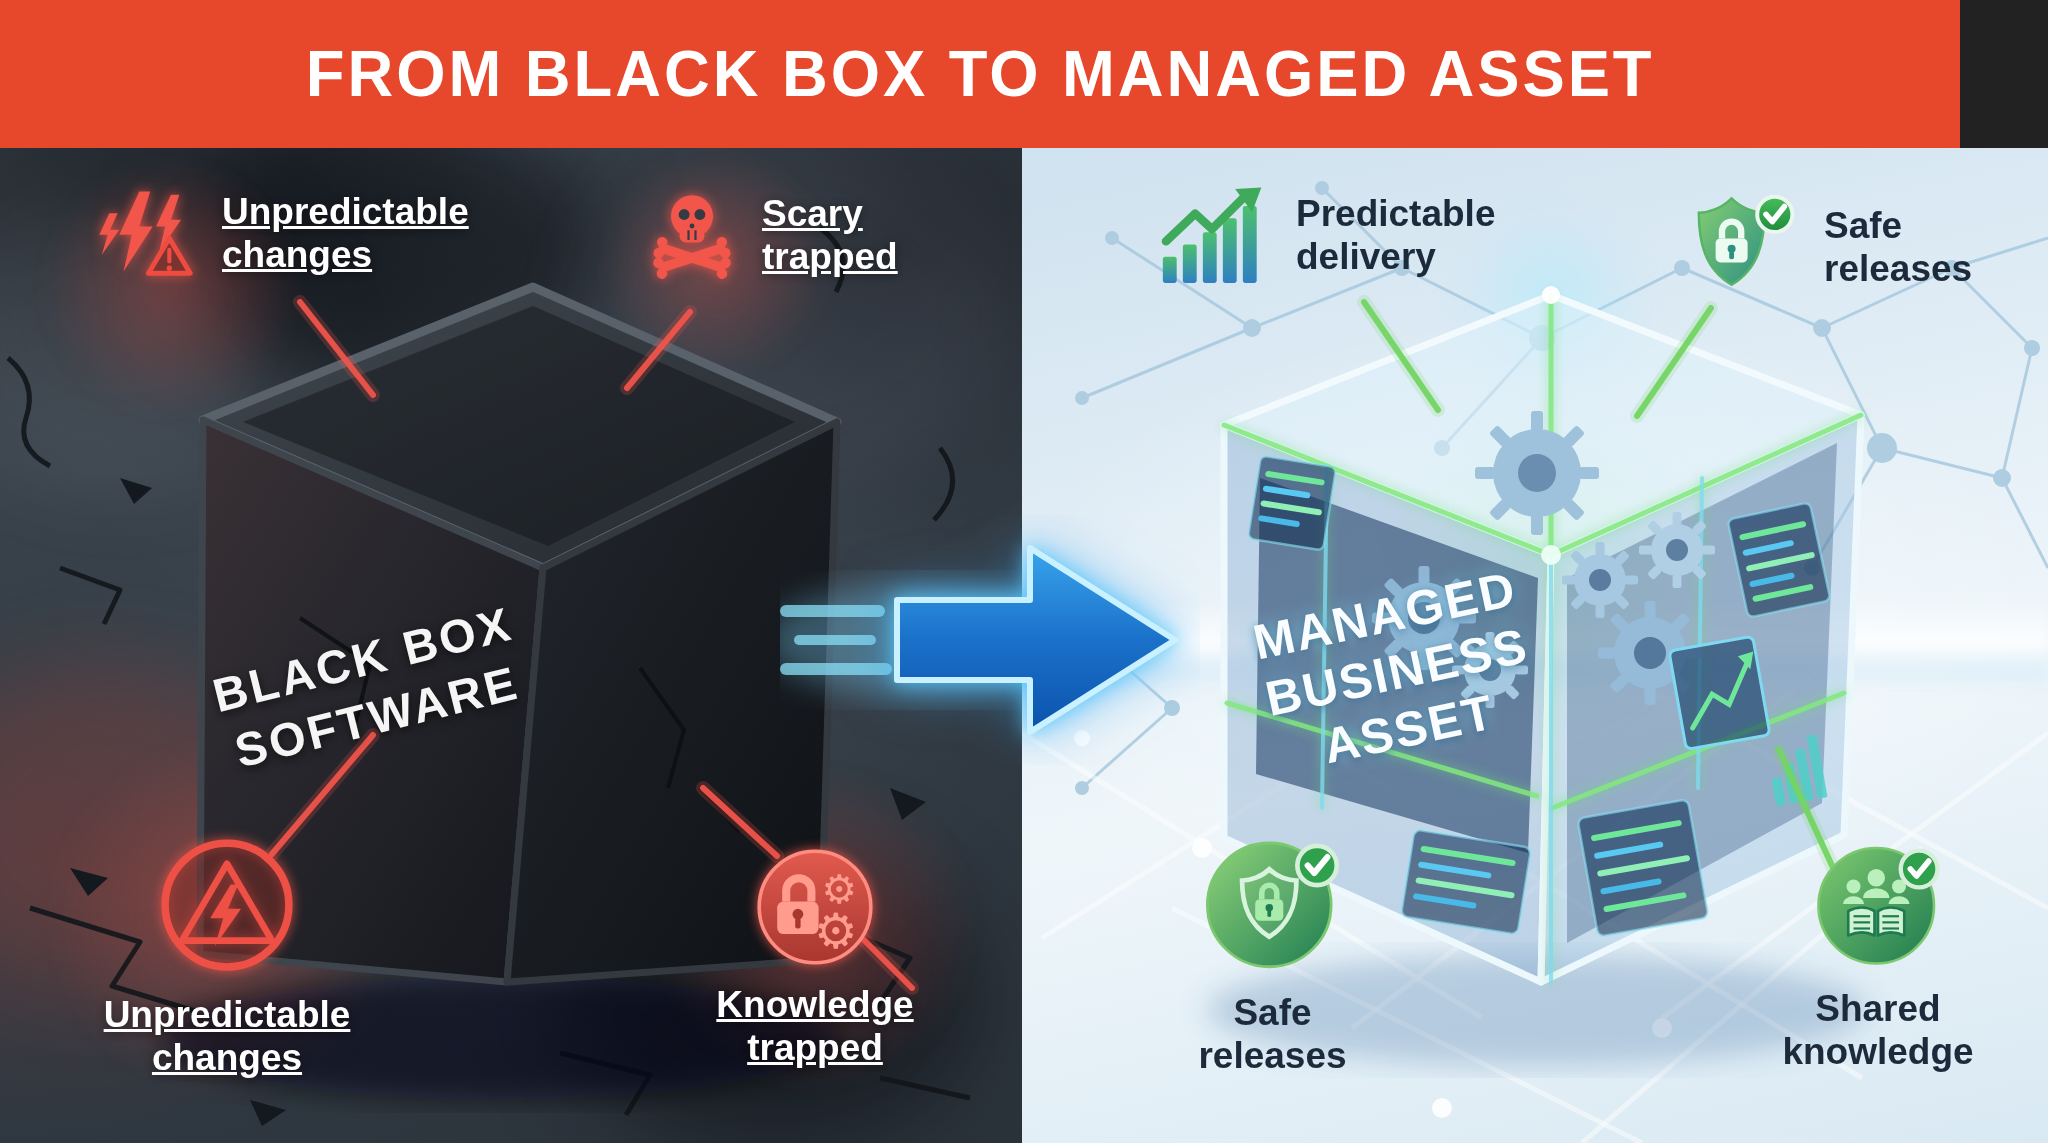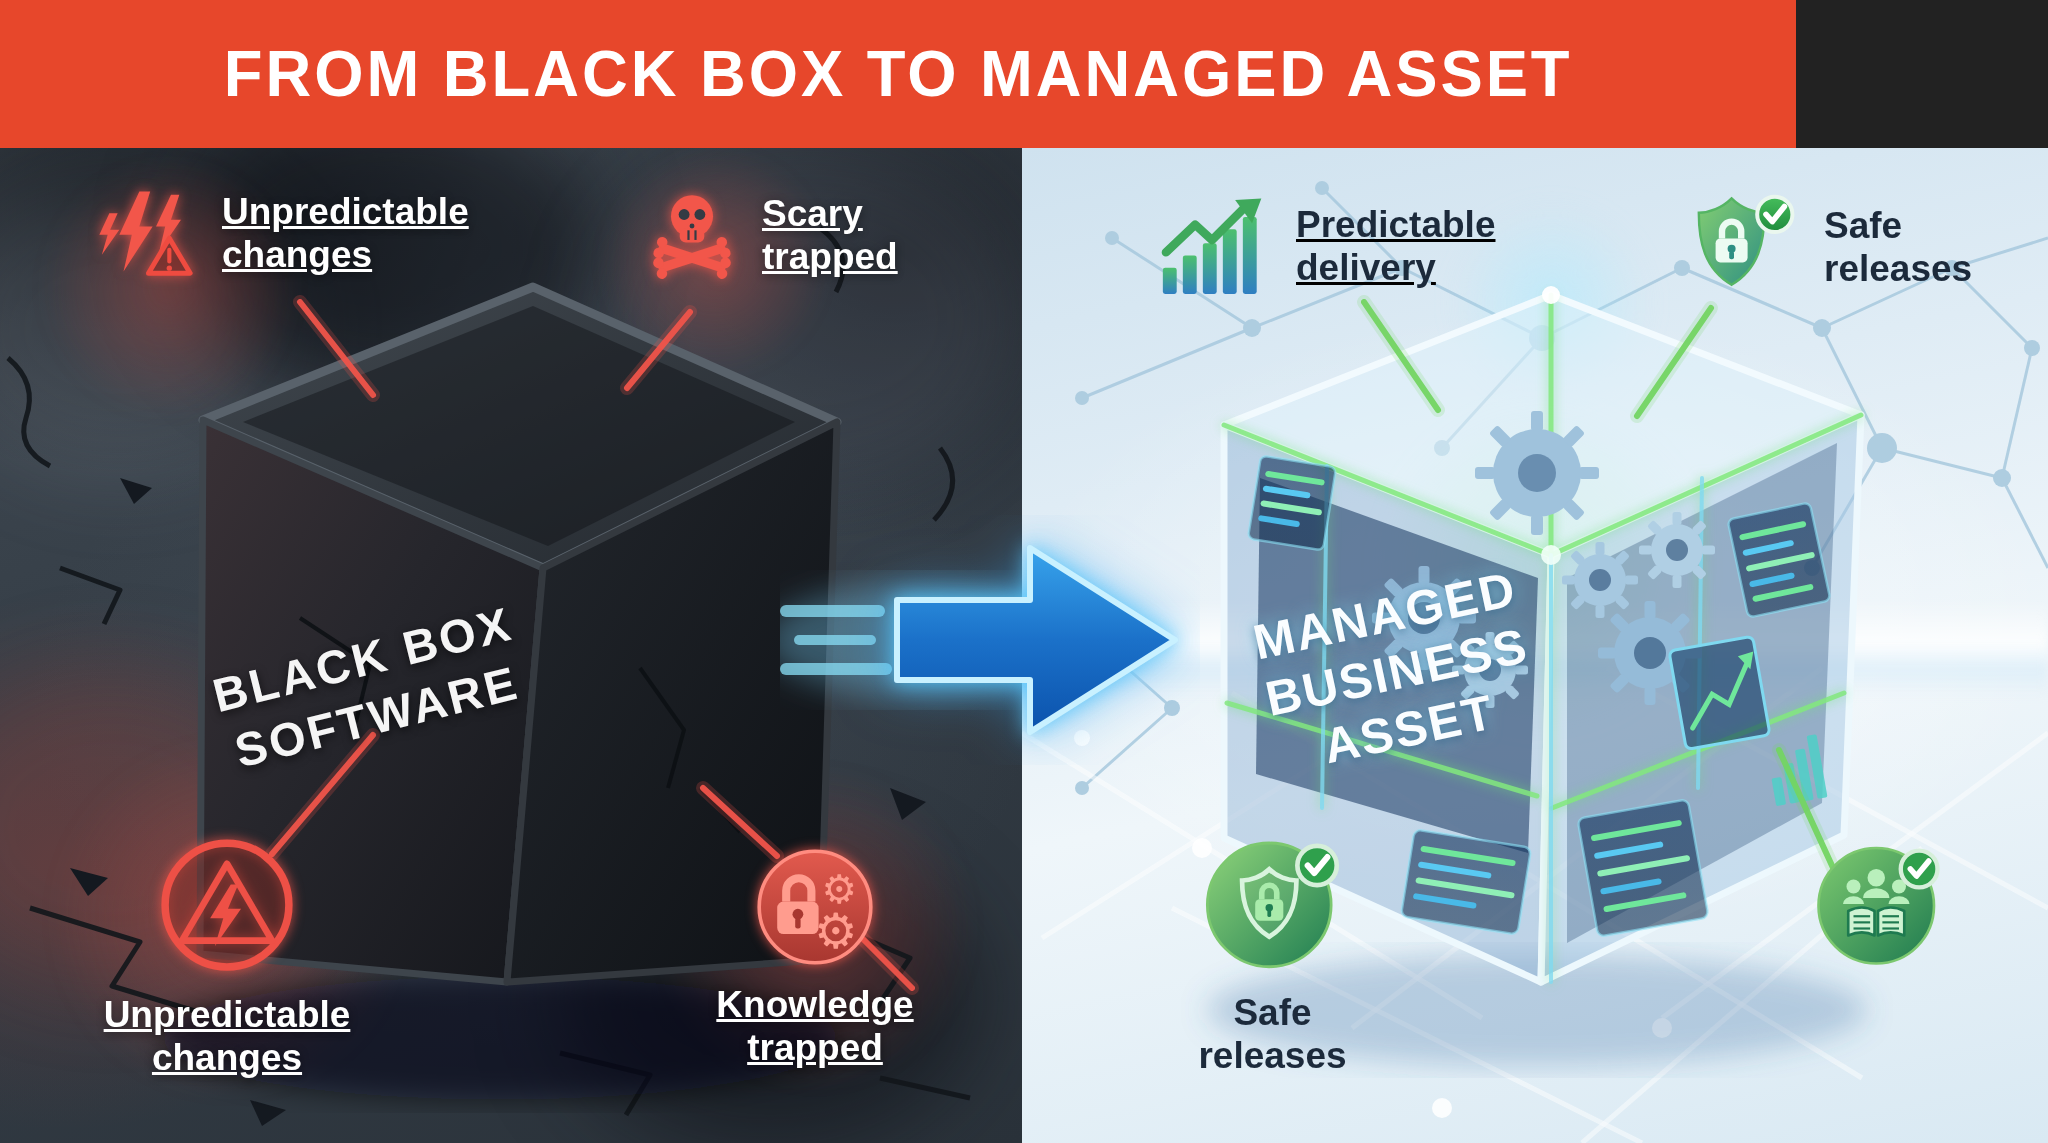--- a/index.html
+++ b/index.html
@@ -1,21 +1,21 @@
 <!DOCTYPE html>
 <html><head>
 <meta charset="utf-8">
 <style>
   html,body{margin:0;padding:0;}
   body{
     width:2048px;height:1143px;position:relative;overflow:hidden;
     font-family:"Liberation Sans", sans-serif;background:#222;
   }
   .banner{
-    position:absolute;left:0;top:0;width:1796px;height:148px;
+    position:absolute;left:0;top:0;width:1960px;height:148px;
     background:#E7472B;display:flex;align-items:center;justify-content:center;z-index:10;
   }
   .banner h1{
     margin:0;color:#fff;font-size:64px;font-weight:800;letter-spacing:3px;
     transform:scaleX(0.99);white-space:nowrap;
   }
   .panel{position:absolute;top:148px;bottom:0;overflow:hidden;}
   .panel.left{
     left:0;width:1022px;
     background:
@@ -439,21 +439,21 @@
           <line x1="689" y1="160" x2="615" y2="268"></line>
           <line x1="757" y1="602" x2="812" y2="722"></line>
         </g>
       </g>
     </svg>
 
     <div class="cube-label glass-cube">MANAGED
 BUSINESS
 ASSET</div>
 
-    <div class="callout row" style="left:136px;top:49px;text-decoration:underline;">
+    <div class="callout row" style="left:136px;top:38px;">
       <svg width="112" height="100" viewBox="0 0 145 130">
         <defs>
           <linearGradient id="barGrad" x1="0" y1="0" x2="0" y2="1">
             <stop offset="0" stop-color="#4CC06E"></stop>
               <stop offset="1" stop-color="#2F7FC2"></stop>
           </linearGradient>
         </defs>
         <g fill="url(#barGrad)">
           <rect x="6" y="92" width="18" height="34" rx="3"></rect>
           <rect x="32" y="76" width="18" height="50" rx="3"></rect>
@@ -538,20 +538,22 @@
           <line x1="52" y1="94" x2="71" y2="94"></line>
             <line x1="52" y1="101" x2="71" y2="101"></line>
             <line x1="52" y1="108" x2="71" y2="108"></line>
           <line x1="85" y1="94" x2="104" y2="94"></line>
             <line x1="85" y1="101" x2="104" y2="101"></line>
             <line x1="85" y1="108" x2="104" y2="108"></line>
         </g>
         <circle cx="127" cy="40" r="21" fill="#2FA04C" stroke="#D6EFDA" stroke-width="5"></circle>
         <polyline points="117,40 124,48 138,31" stroke="#FFFFFF" stroke-width="6.5" fill="none" stroke-linecap="round" stroke-linejoin="round"></polyline>
       </svg>
+      <div class="clabel dark-t">Shared
+knowledge</div>
     </div>
   </section>
 
   <div class="arrow-wrap">
     <svg width="420" height="250" viewBox="0 0 420 250">
       <defs>
         <linearGradient id="arrGrad" x1="0" y1="0" x2="0" y2="1">
           <stop offset="0" stop-color="#38A4EC"></stop>
             <stop offset=".5" stop-color="#1B71C9"></stop>
             <stop offset="1" stop-color="#0B52AC"></stop>

